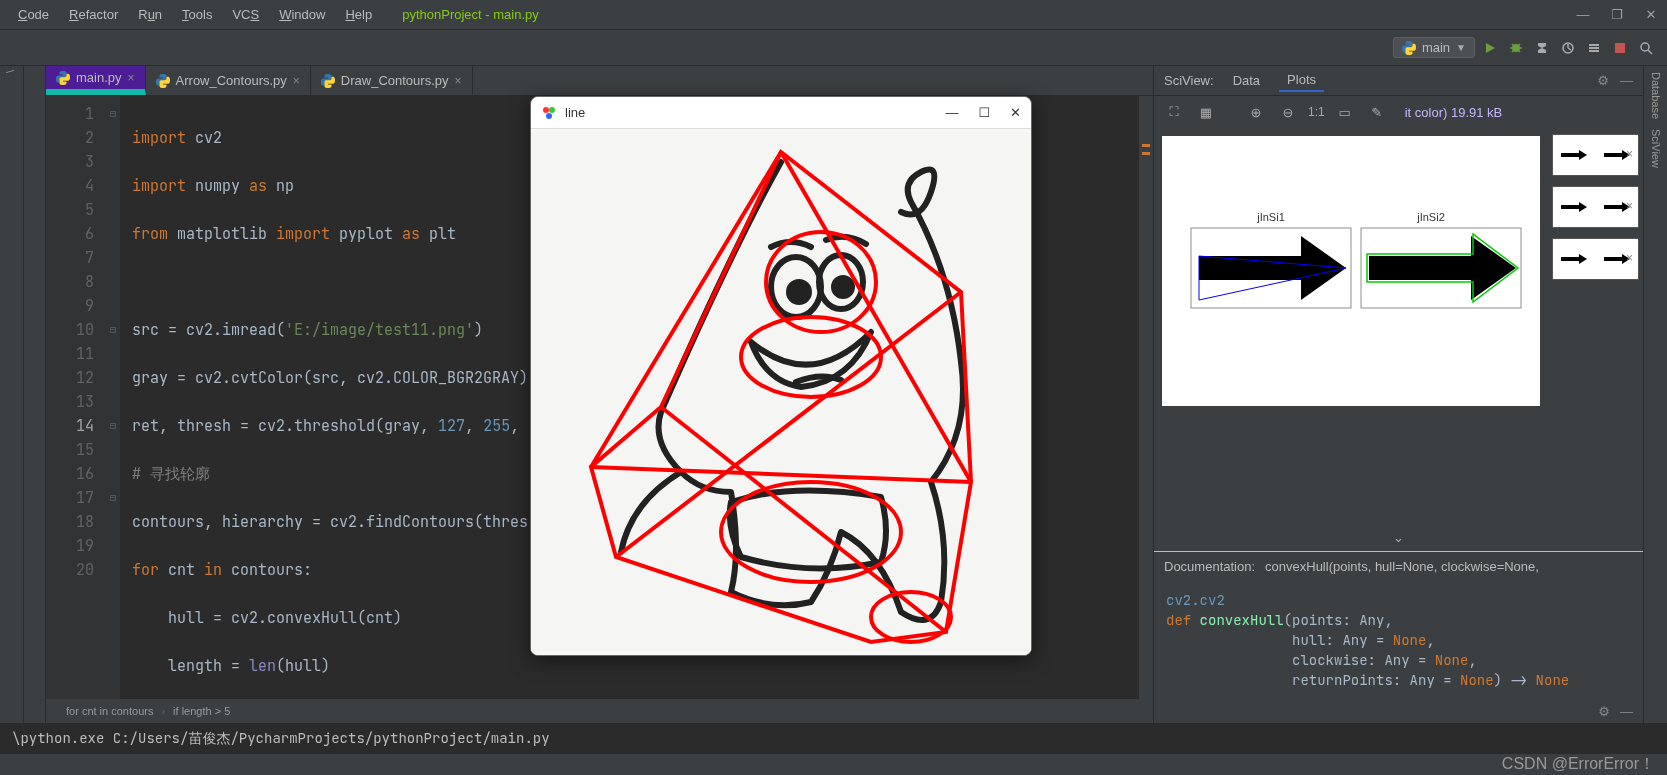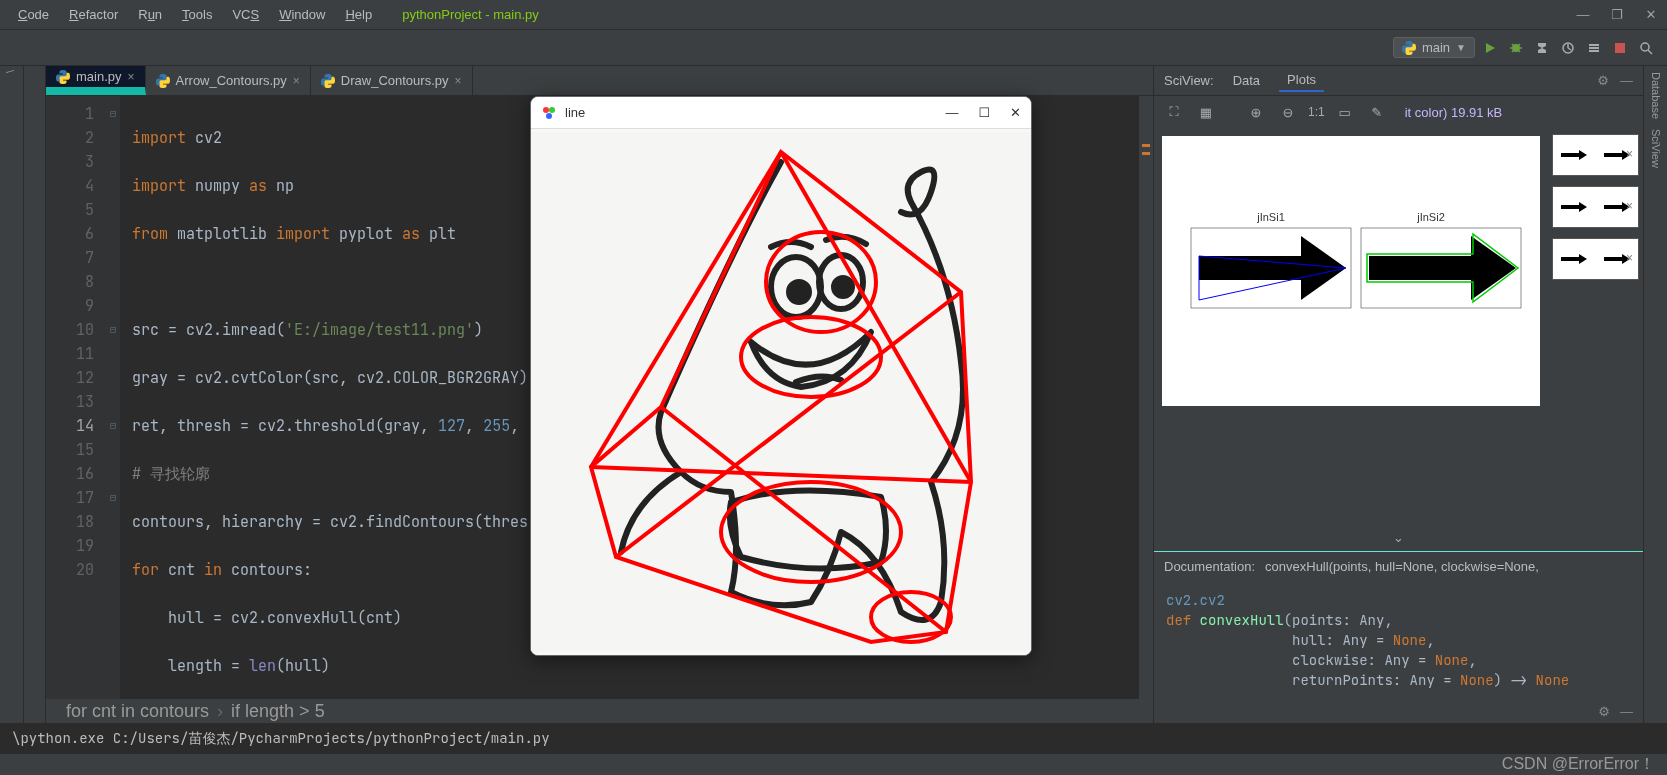--- a/index.html
+++ b/index.html
@@ -109,22 +109,22 @@
 }
 .tab {
   display: flex;
   align-items: center;
   padding: 0 10px;
   gap: 6px;
   border-right: 1px solid #2b2b2b;
   cursor: pointer;
 }
 .tab.active {
-  background: #0f172a;
-  border-bottom: 8px solid #14b8a6;
+  background: #4c1d95;
+  border-bottom: 6px solid #14b8a6;
   justify-content: center;
 }
 .tab .close { color: #888; font-size: 12px; }
 .py-file-icon {
   width: 14px; height: 14px;
 }
 
 .code-body {
   flex: 1;
   display: flex;
@@ -165,21 +165,21 @@
 .builtin { color: #8888c6; }
 .op { color: #a9b7c6; }
 
 .breadcrumb {
   height: 24px;
   background: #3c3f41;
   color: #999;
   display: flex;
   align-items: center;
   padding: 0 20px;
-  font-size: 18px;
+  font-size: 11px;
   gap: 8px;
 }
 .breadcrumb .sep { color: #666; }
 
 .right-panel {
   width: 490px;
   background: #3c3f41;
   border-left: 1px solid #2b2b2b;
   display: flex;
   flex-direction: column;

